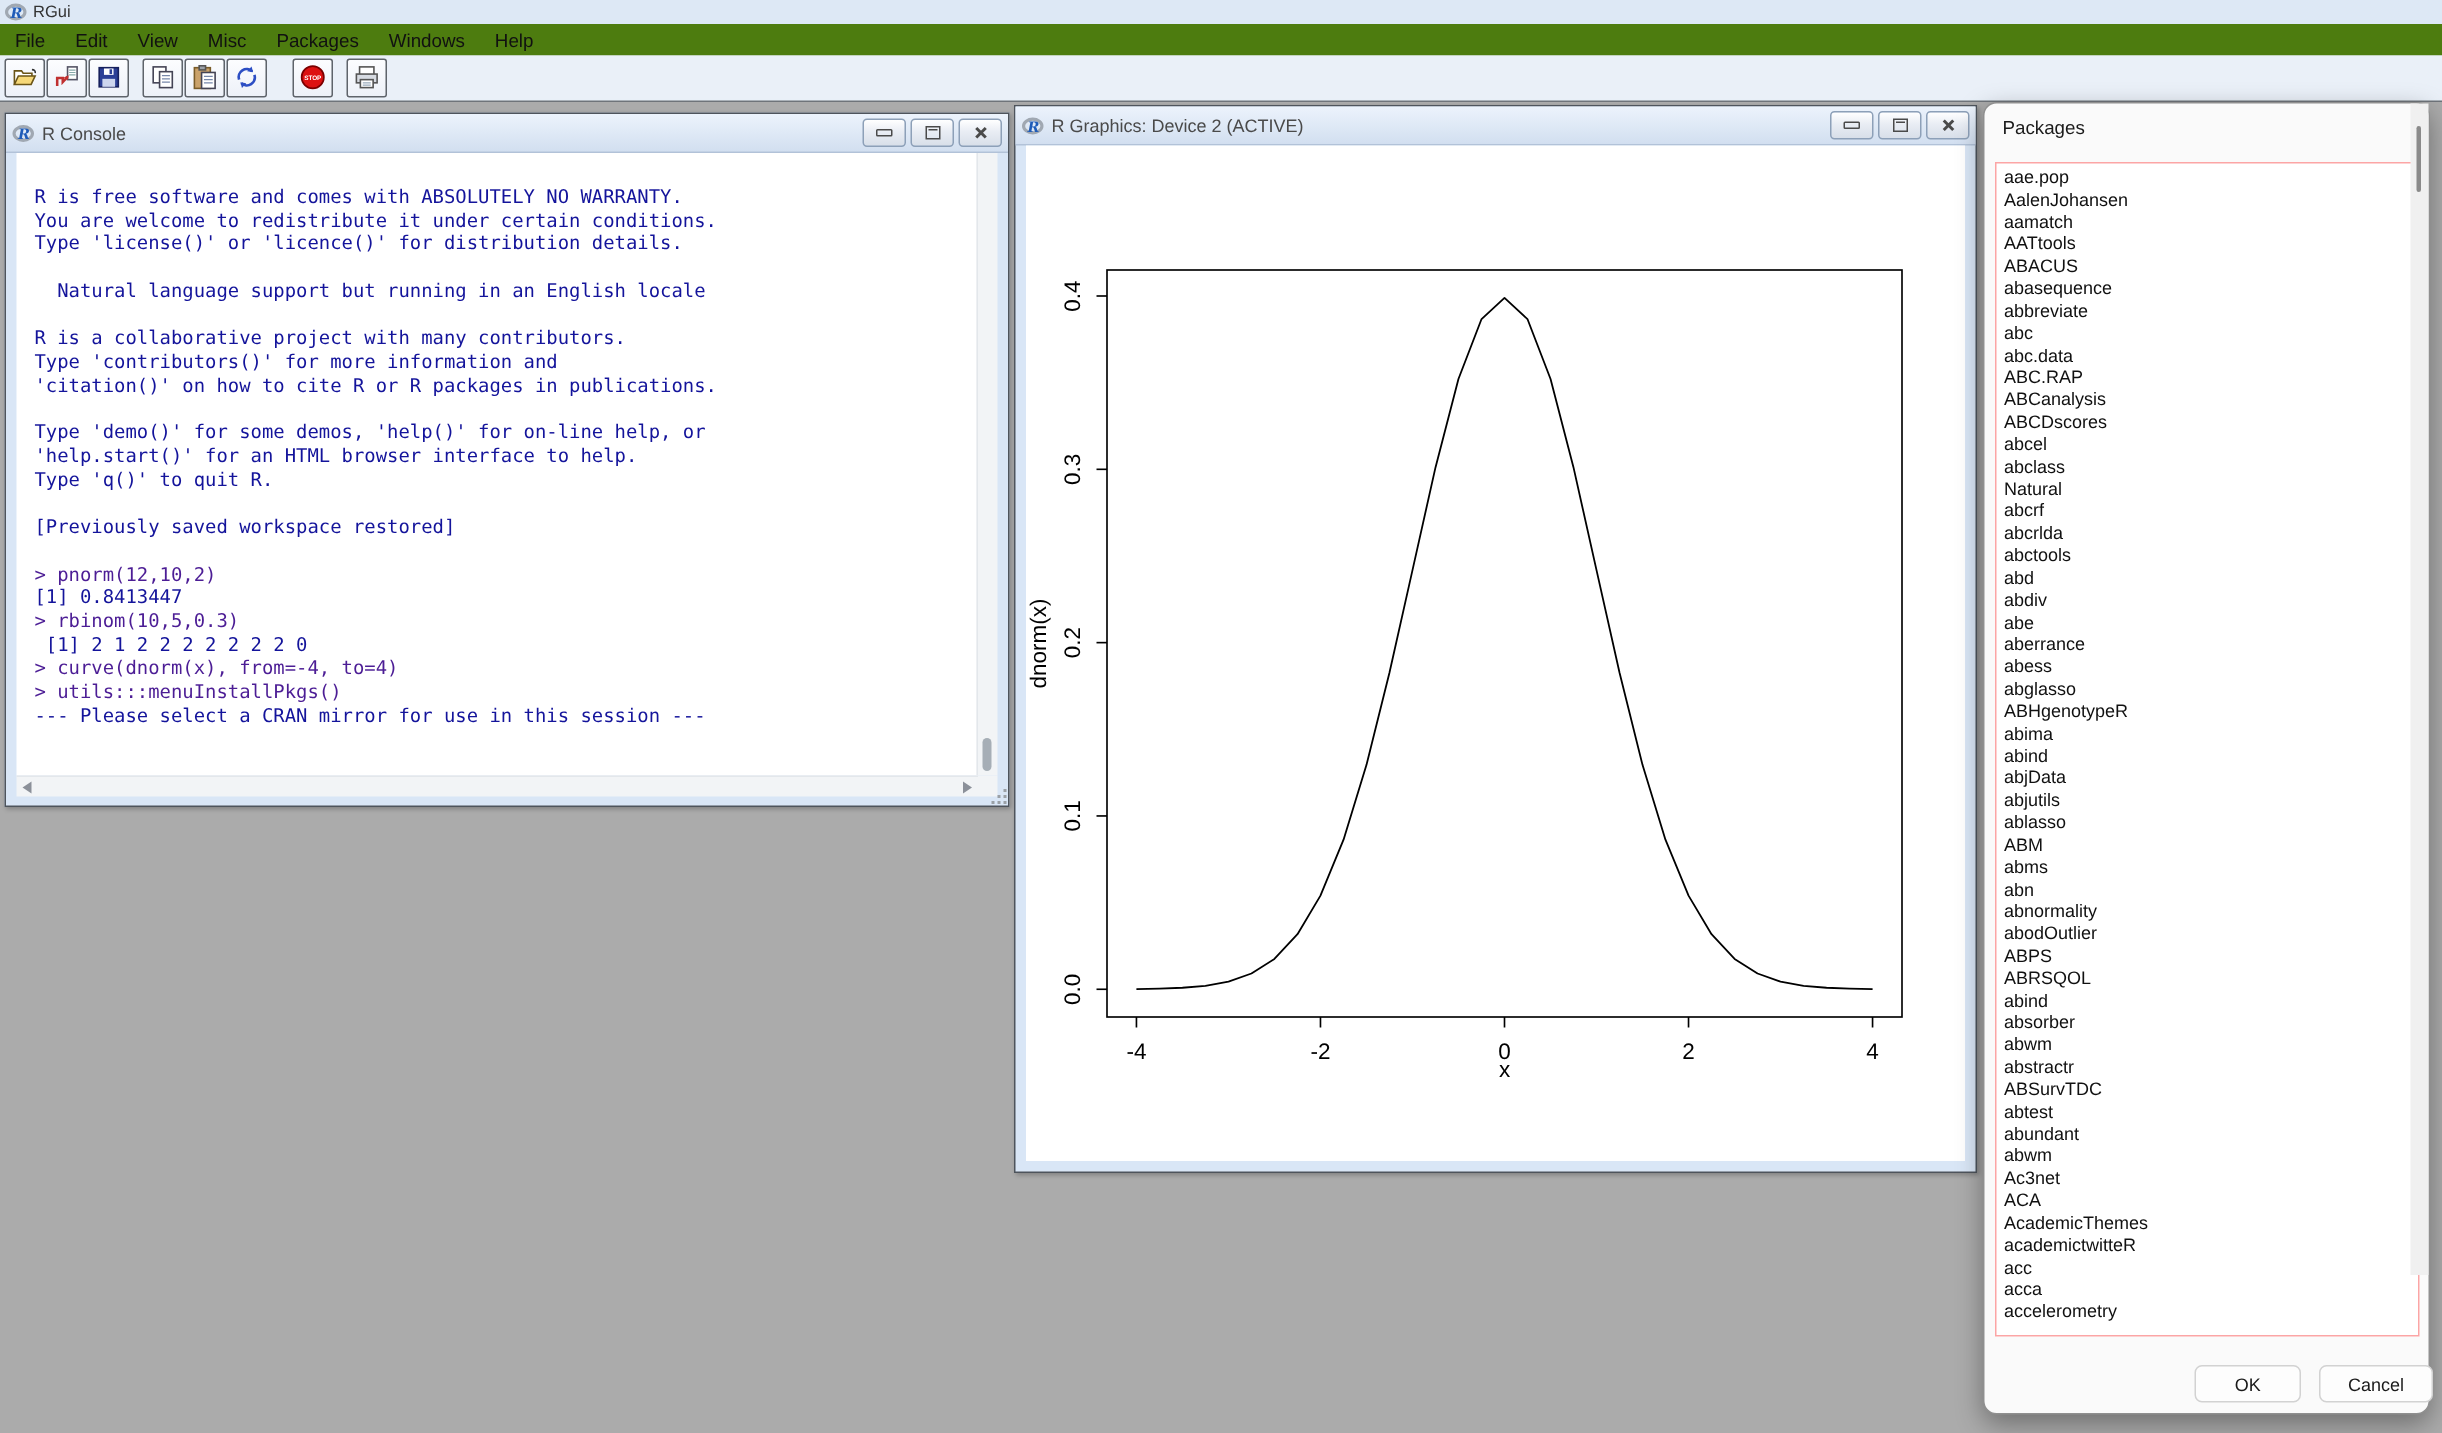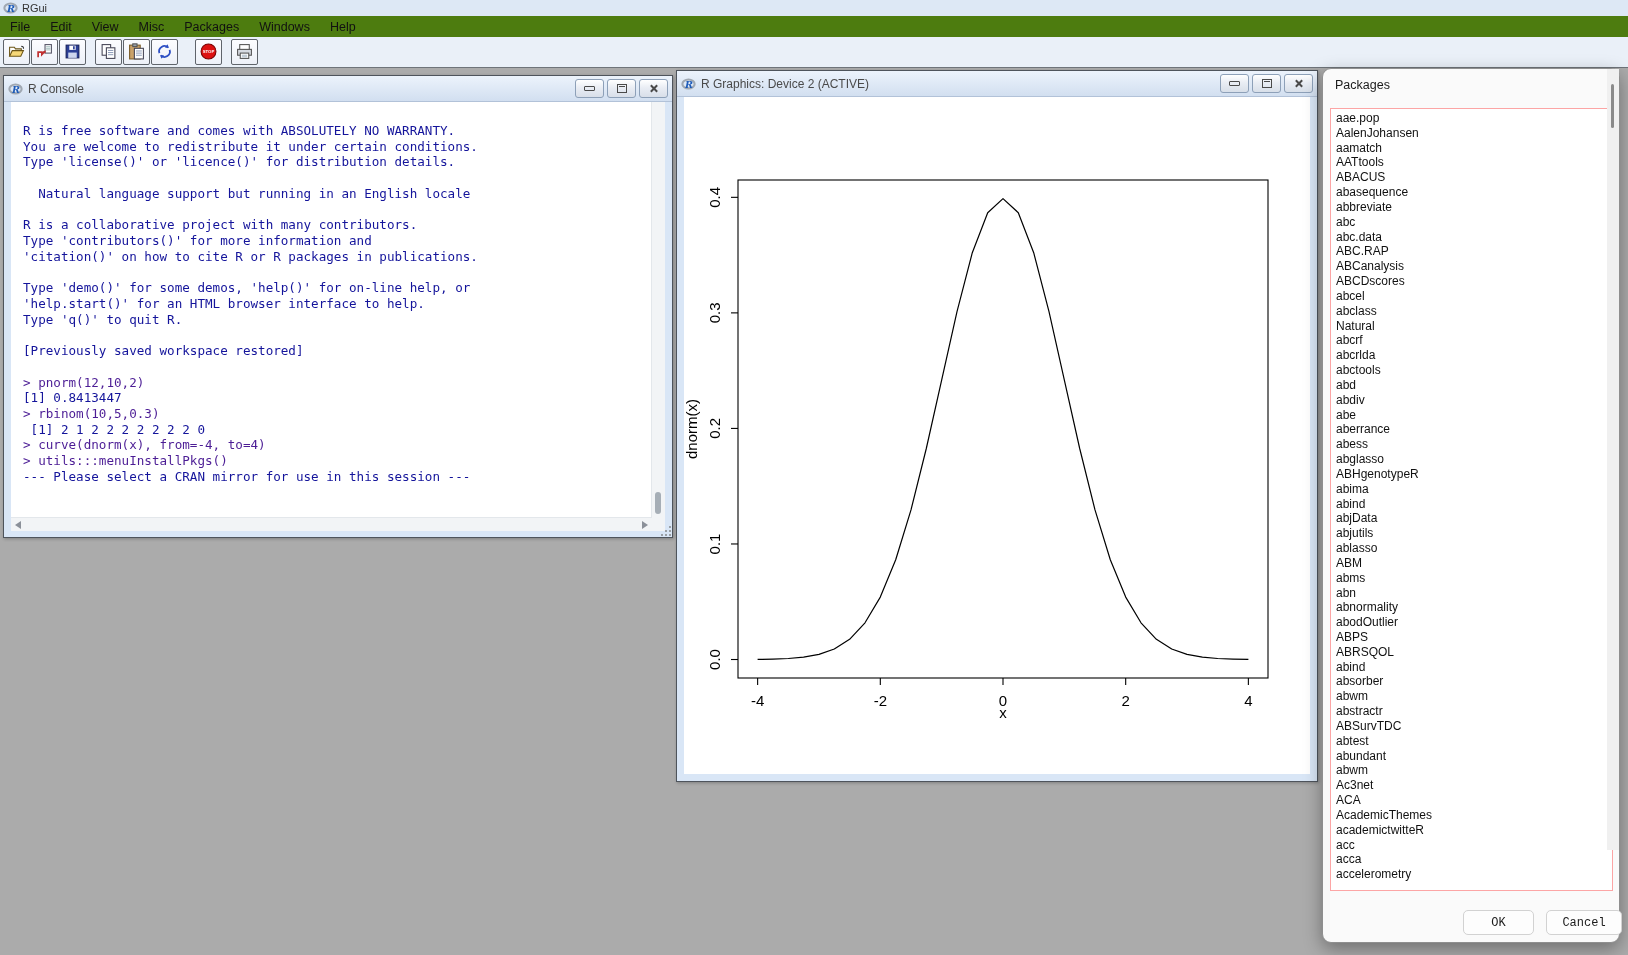--- a/index.html
+++ b/index.html
@@ -59,21 +59,21 @@
   
   #pkg-dialog{position:absolute;left:1322px;top:68px;width:296px;height:873px;background:#fafafa;
         border:1px solid #8f8f8f;border-radius:9px;box-shadow:0 6px 18px rgba(0,0,0,.35)}
   #pkg-title{padding:9px 12px 0;font-size:12.5px;color:#1a1a1a}
   #pkg-list{position:absolute;left:7px;top:39px;width:281px;height:779px;background:#fff;border:1px solid #fca5a5;
         overflow:hidden;padding-top:2px;box-sizing:content-box}
   .pkg-item{font-size:12px;line-height:14.83px;height:14.83px;padding-left:5px;color:#111;white-space:nowrap}
   #pkg-scroll{position:absolute;right:0;top:0;width:12px;height:781px;background:#f0f0f0}
   #pkg-thumb{position:absolute;left:4px;top:15px;width:3px;height:44px;background:#8a8a8a;border-radius:2px}
   .dlg-btn{position:absolute;height:25px;background:#fdfdfd;border:1px solid #d2d2d2;border-radius:5px;
-        font-size:12px;color:#1a1a1a;font-family:Liberation Mono, monospace}
+        font-size:12px;color:#1a1a1a;font-family:Liberation Sans, sans-serif}
   #ok-button{left:140px;top:841px;width:71px}
   #cancel-button{left:223px;top:841px;width:76px}
 </style>
 </head>
 <body>
 
 <div id="chrome">
   <div id="app-titlebar">
     <svg class="r-badge" viewBox="0 0 16 16">
       <ellipse cx="8" cy="8" rx="7" ry="5.2" fill="none" stroke="#a0a8b2" stroke-width="2.4"></ellipse>

